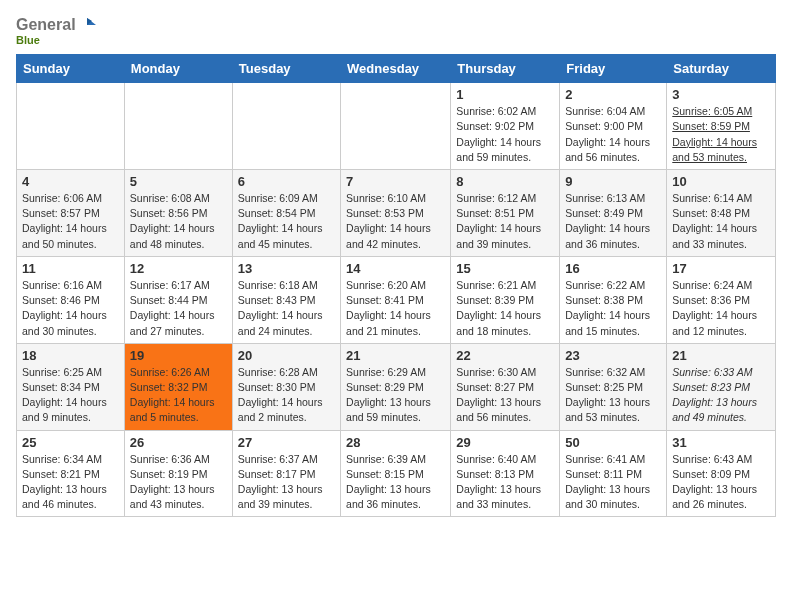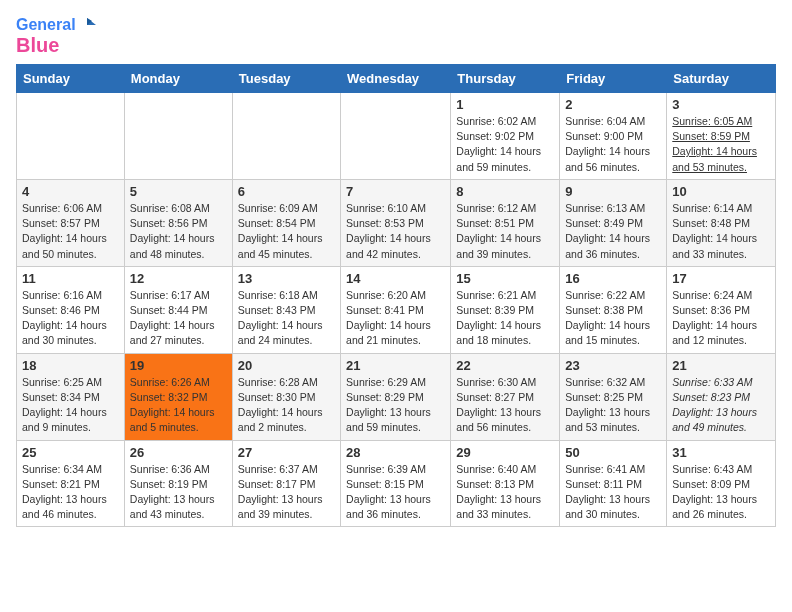--- a/index.html
+++ b/index.html
@@ -76,27 +76,27 @@
       background: #fff !important;
     }
   </style>
 </head>
 <body>
 
 <div class="header-section">
   <div class="logo">
   <div style="display:flex;flex-direction:column;line-height:1.1;">
     <div style="display:flex;align-items:center;gap:2px;">
-      <span style="font-size:16px;font-weight:bold;color:#3b82f6;">General</span>
+      <span style="font-size:16px;font-weight:bold;color:#737373;">General</span>
       <svg width="18" height="18" viewBox="0 0 18 18">
         <polygon points="9,2 18,9 9,9" fill="#2a6db5"></polygon>
         <polygon points="9,2 14,5 9,9" fill="#1a5a9a"></polygon>
       </svg>
     </div>
-    <span style="font-size:20px;font-weight:bold;color:#ec4899;">Blue</span>
+    <span style="font-size:11px;font-weight:bold;color:#4d7c0f;">Blue</span>
   </div>
 </div>
   <div class="title-section">
     <div class="main-title"></div>
     <div class="subtitle"></div>
   </div>
 </div>
 
 <table class="calendar-table">
   <thead>

